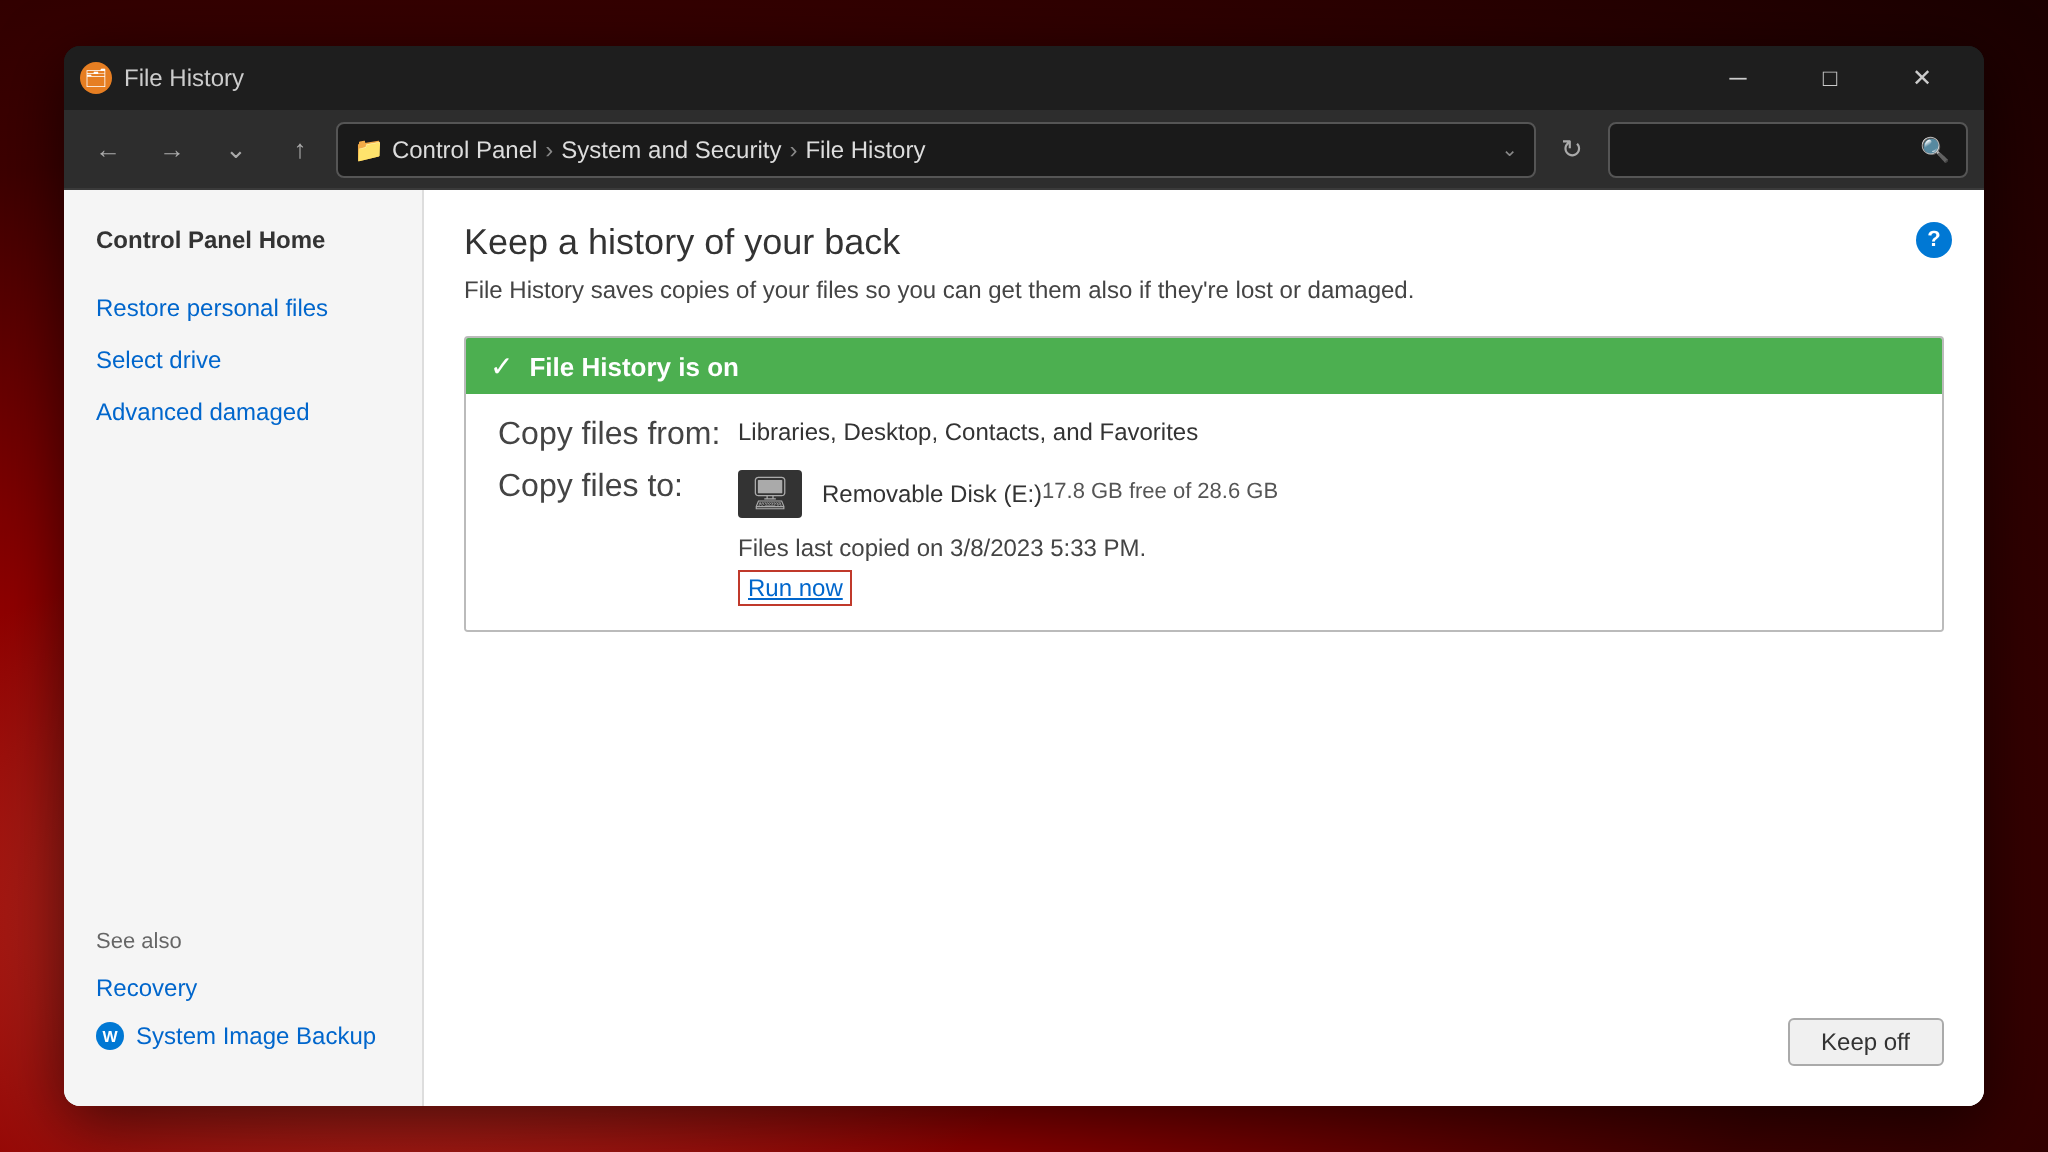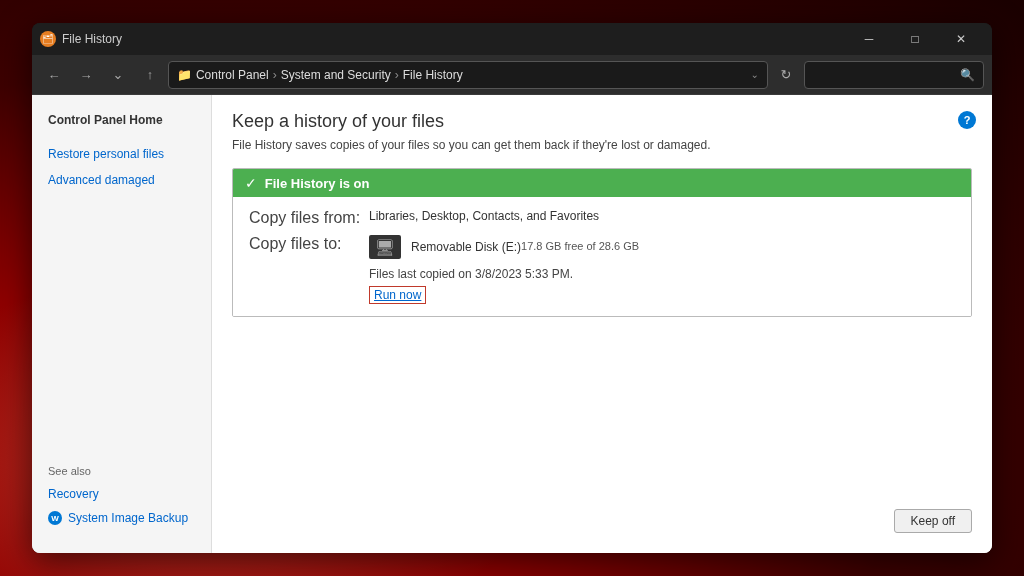--- a/index.html
+++ b/index.html
@@ -362,39 +362,40 @@
       <span class="search-icon">🔍</span>
     </div>
   </div>
 
   <div class="content-area">
 
     <div class="sidebar" style="display:flex;flex-direction:column;">
       <div class="sidebar-item active">Control Panel Home</div>
       <div style="height:8px;"></div>
       <div class="sidebar-item">Restore personal files</div>
+      <div class="sidebar-item">Select drive</div>
       <div class="sidebar-item">Advanced damaged</div>
       <div class="sidebar-spacer"></div>
       <div class="sidebar-section-label">See also</div>
       <div class="sidebar-item">Recovery</div>
       <div class="sidebar-with-icon">
         <div class="sidebar-icon-circle">
           <span style="color:white;font-size:8px;font-weight:bold;">W</span>
         </div>
         <span>System Image Backup</span>
       </div>
       <div style="height:12px;"></div>
     </div>
 
     <div class="main-panel">
 
       <div class="help-btn">?</div>
 
-      <div class="page-title">Keep a history of your files</div>
-      <div class="page-subtitle">File History saves copies of your files so you can get them back if they're lost or damaged.</div>
+      <div class="page-title">Keep a history of your back</div>
+      <div class="page-subtitle">File History saves copies of your files so you can get them also if they're lost or damaged.</div>
 
       <div class="info-box">
         <div class="info-box-header">
           <span class="info-box-header-icon">✓</span>
           <span class="info-box-header-text">File History is on</span>
         </div>
         <div class="info-box-body">
           <div class="info-row">
             <span class="info-label">Copy files from:</span>
             <span class="info-value">Libraries, Desktop, Contacts, and Favorites</span>

